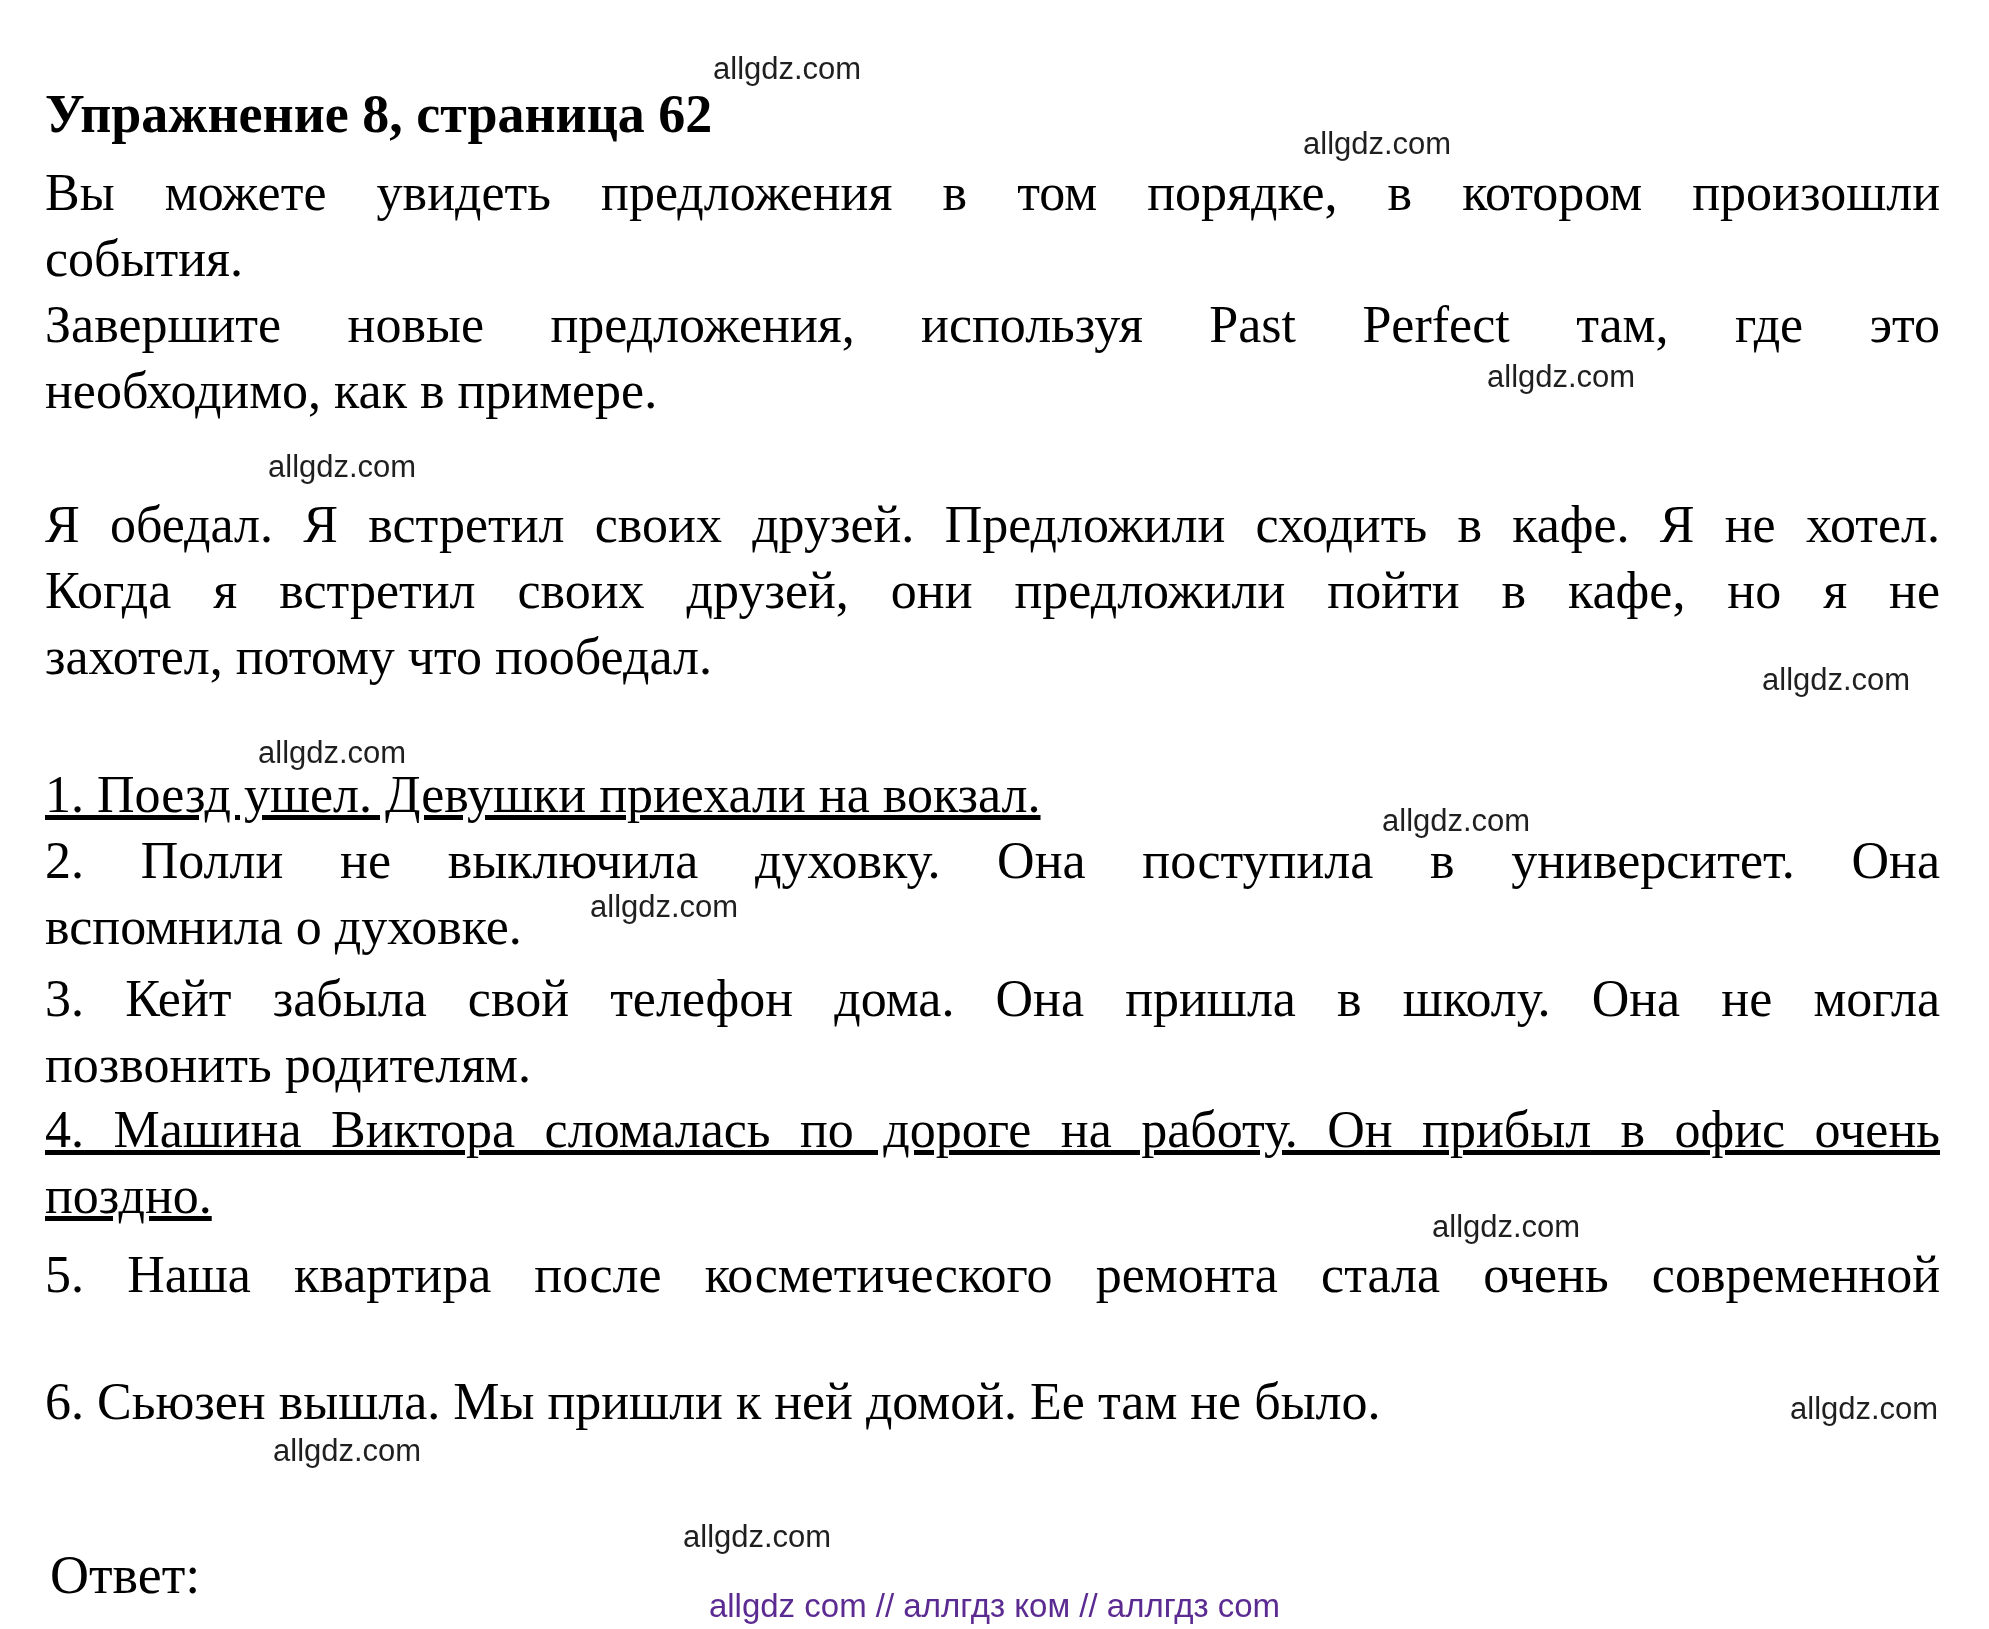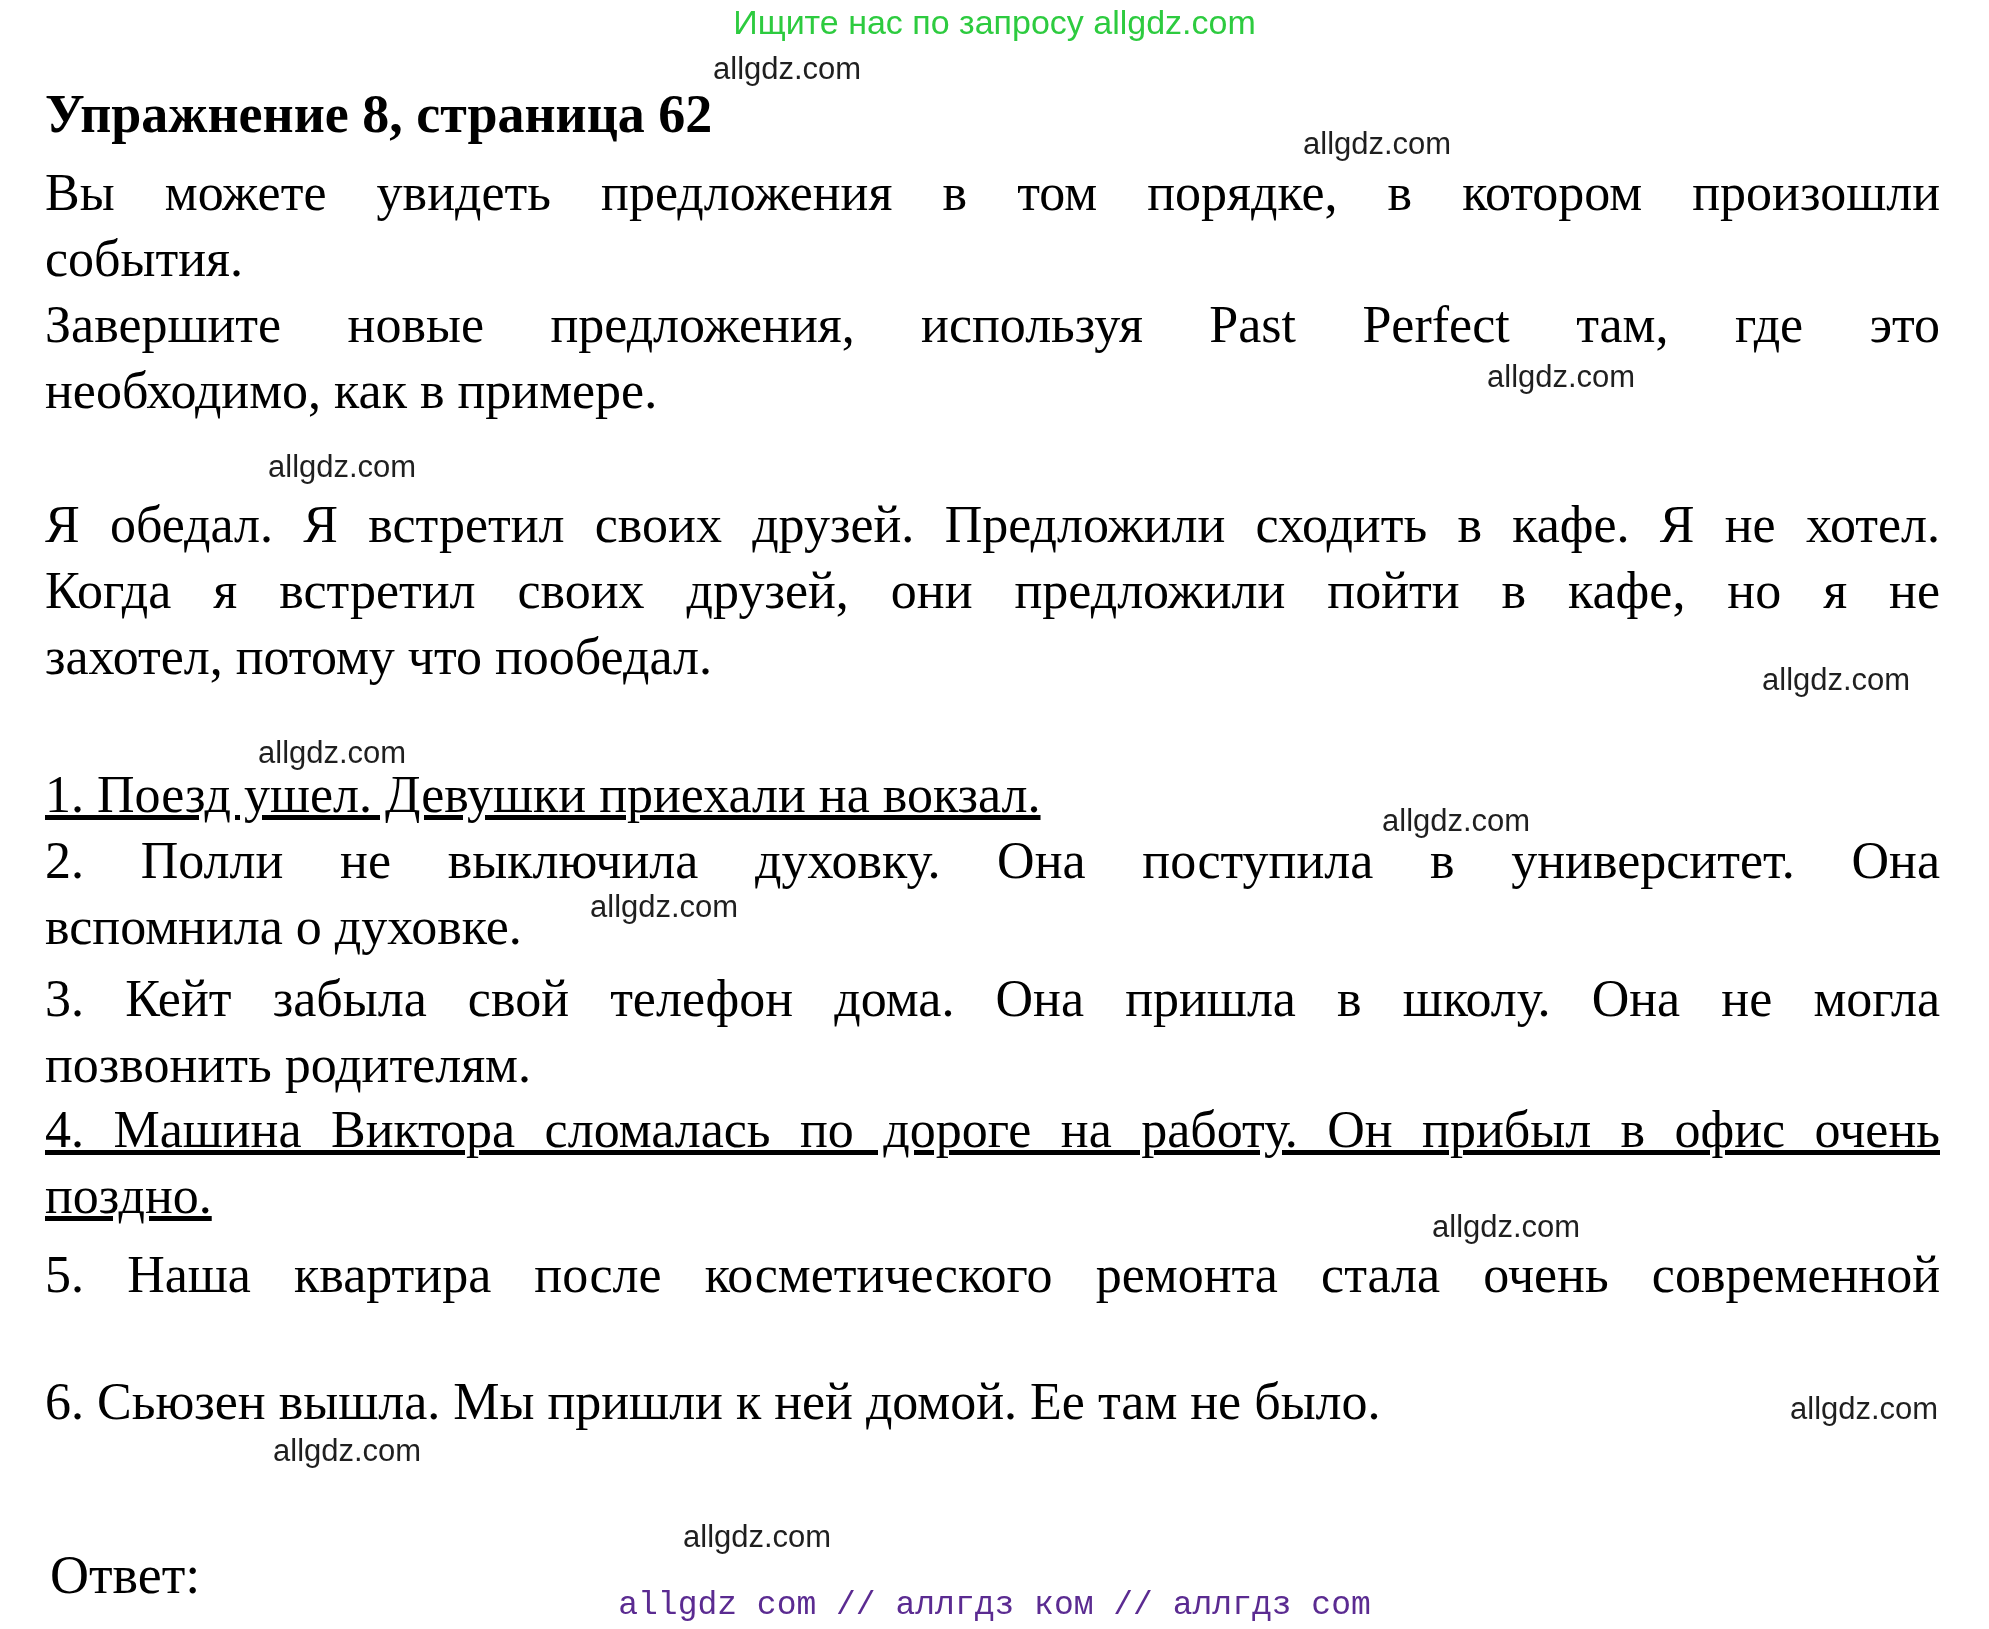--- a/index.html
+++ b/index.html
@@ -52,32 +52,31 @@
   .answer{
     position:absolute;
     left:50px; top:1545px;
     font-size:54px;
     line-height:60px;
   }
   .footer{
     position:absolute;
     top:1588px; left:0; right:0;
     text-align:center;
-    font-family:Liberation Mono, monospace;
+    font-family:Liberation Sans, sans-serif;
     font-size:33px;
     line-height:36px;
     color:#5b2b91;
   }
 </style>
 </head>
 <body>
 
 <div class="page">
 
-  <div class="promo">Ищите нас по запросу allgdz.com</div>
 
   <span class="wm" style="left:713px;  top:53px;">allgdz.com</span>
   <span class="wm" style="left:1303px; top:128px;">allgdz.com</span>
   <span class="wm" style="left:1487px; top:361px;">allgdz.com</span>
   <span class="wm" style="left:268px;  top:451px;">allgdz.com</span>
   <span class="wm" style="left:1762px; top:664px;">allgdz.com</span>
   <span class="wm" style="left:258px;  top:737px;">allgdz.com</span>
   <span class="wm" style="left:1382px; top:805px;">allgdz.com</span>
   <span class="wm" style="left:590px;  top:891px;">allgdz.com</span>
   <span class="wm" style="left:1432px; top:1211px;">allgdz.com</span>

